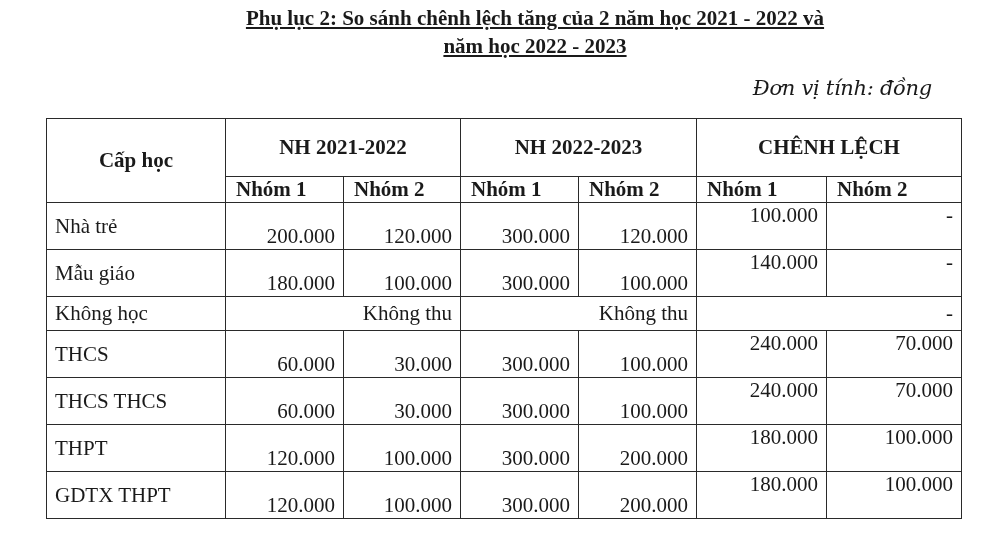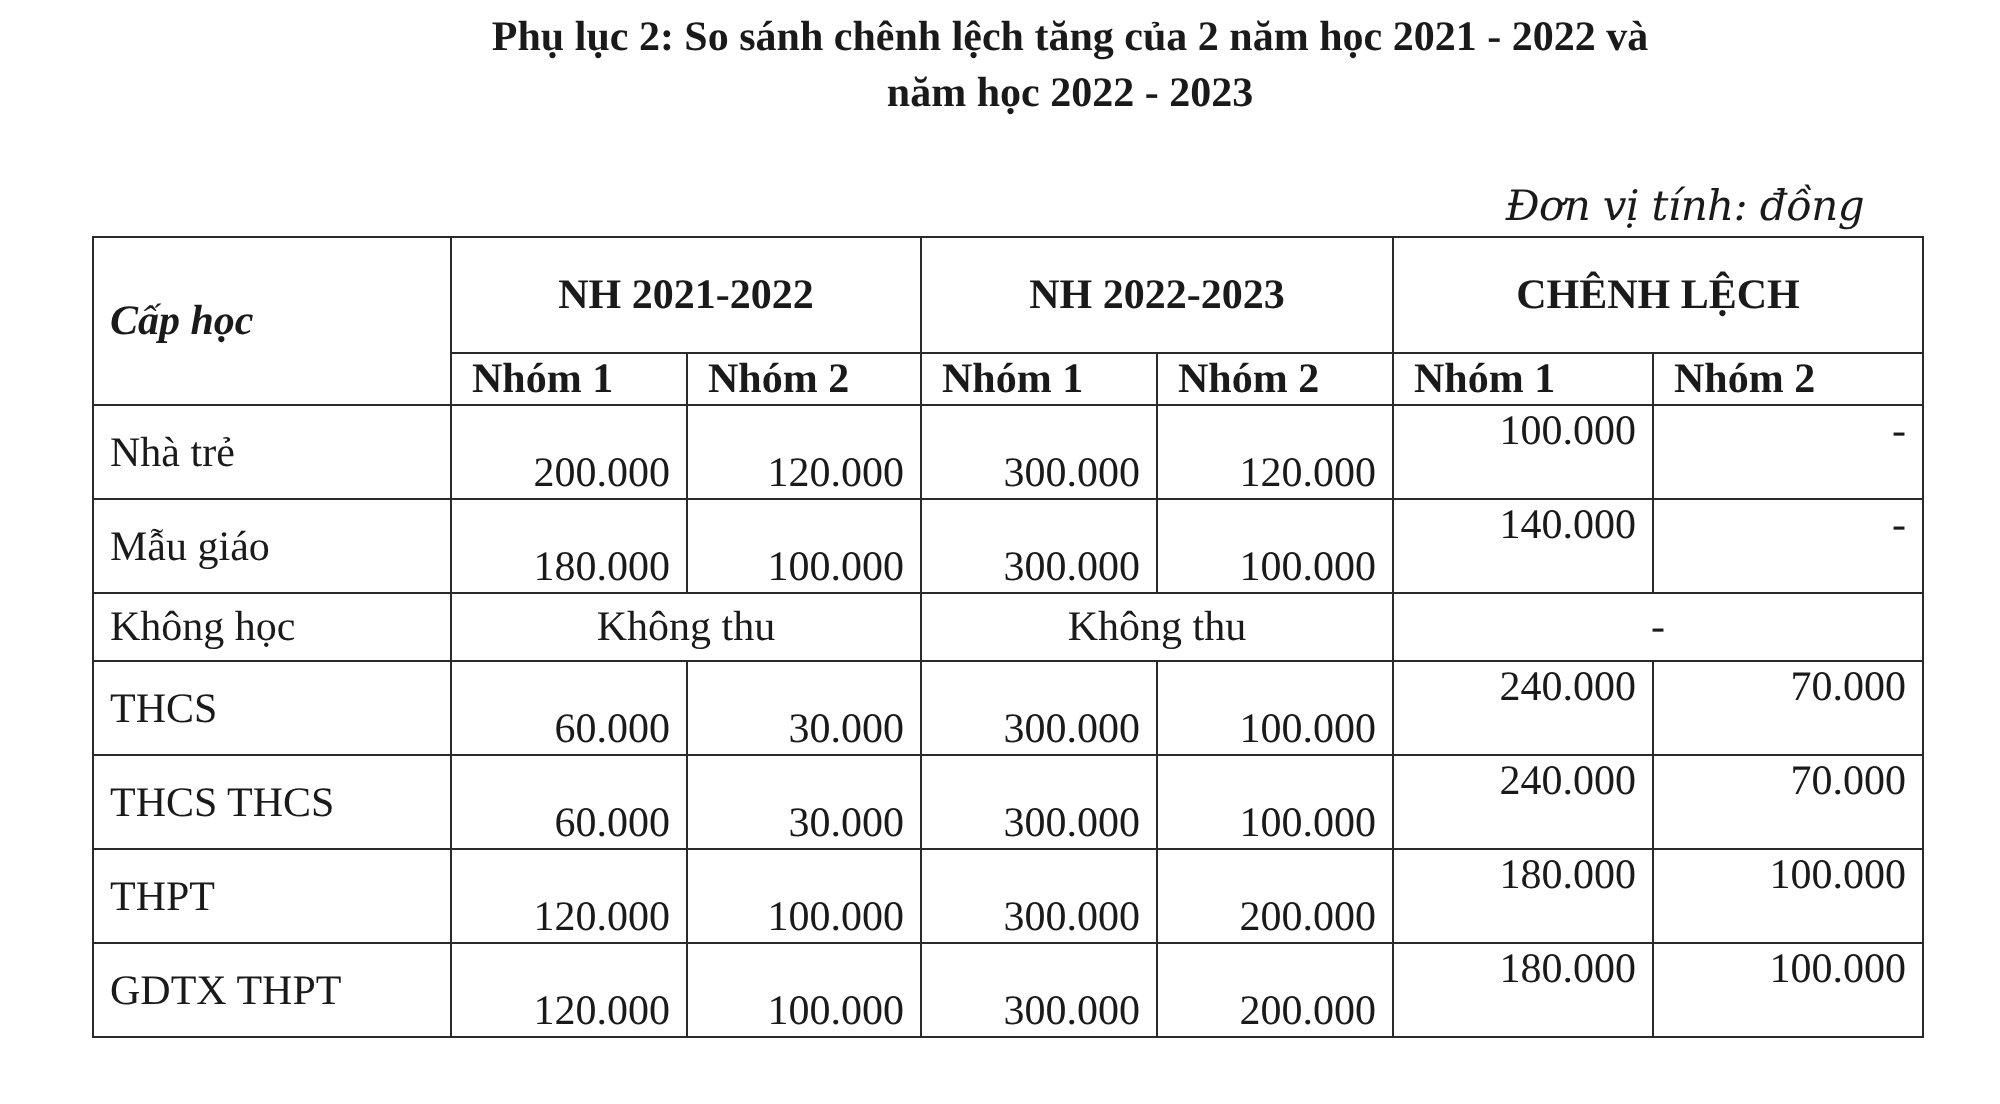--- a/index.html
+++ b/index.html
@@ -19,26 +19,27 @@
       position: absolute;
       left: 0;
       top: 4px;
       width: 1000px;
       text-align: center;
       font-weight: bold;
       font-size: 21px;
       line-height: 28px;
       padding-left: 70px;
       box-sizing: border-box;
+      text-decoration: underline;
     }
     .title .line { display: block; }
     .unit {
       position: absolute;
       right: 68px;
-      top: 91px;
+      top: 76px;
       font-style: italic;
       font-size: 21px;
       font-family: "DejaVu Serif", "Liberation Serif", serif;
       letter-spacing: -0.3px;
     }
     table.fee-table {
       position: absolute;
       left: 46px;
       top: 118px;
       border-collapse: collapse;
@@ -51,31 +52,30 @@
       padding: 0 8px;
       box-sizing: border-box;
       white-space: nowrap;
       overflow: hidden;
     }
     th {
       font-weight: bold;
       text-align: center;
     }
     th.level-head {
-      text-align: left;
+      text-align: center;
       padding-left: 10px;
       vertical-align: middle;
-      font-style: italic;
     }
     tr.head1 th { height: 58px; }
     tr.head2 th { height: 17px; text-align: left; padding-left: 10px; }
     td.label { text-align: left; padding-left: 10px; margin-left: 36px; }
     td.num { text-align: right; padding-right: 10px; vertical-align: bottom; padding-bottom: 6px; }
     td.diff { text-align: right; padding-right: 10px; vertical-align: top; padding-top: 4px; }
-    td.center { text-align: center; }
+    td.center { text-align: right; }
     tr.r-normal td { height: 47px; }
     tr.r-short td { height: 34px; }
     td.label { vertical-align: middle; }
   </style>
 </head>
 <body>
 
 <div class="title">
   <span class="line">Phụ lục 2: So sánh chênh lệch tăng của 2 năm học 2021 - 2022 và</span>
   <span class="line">năm học 2022 - 2023</span>

